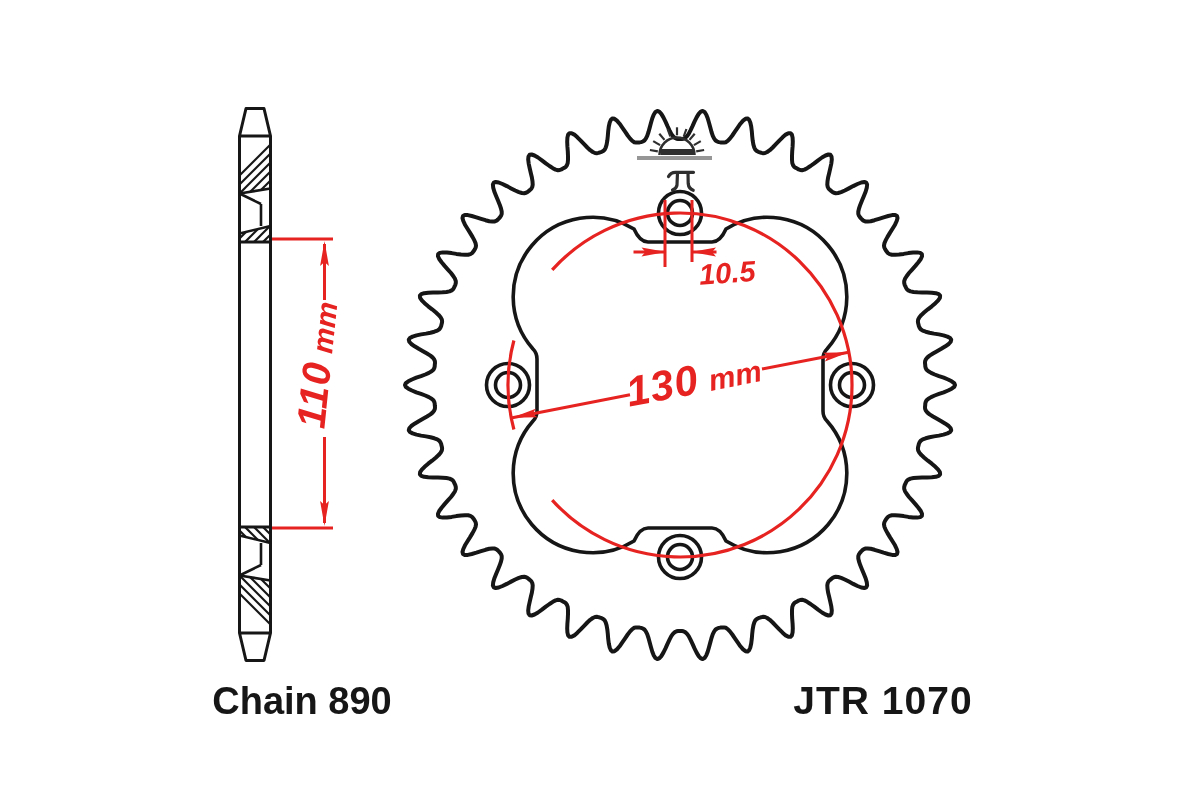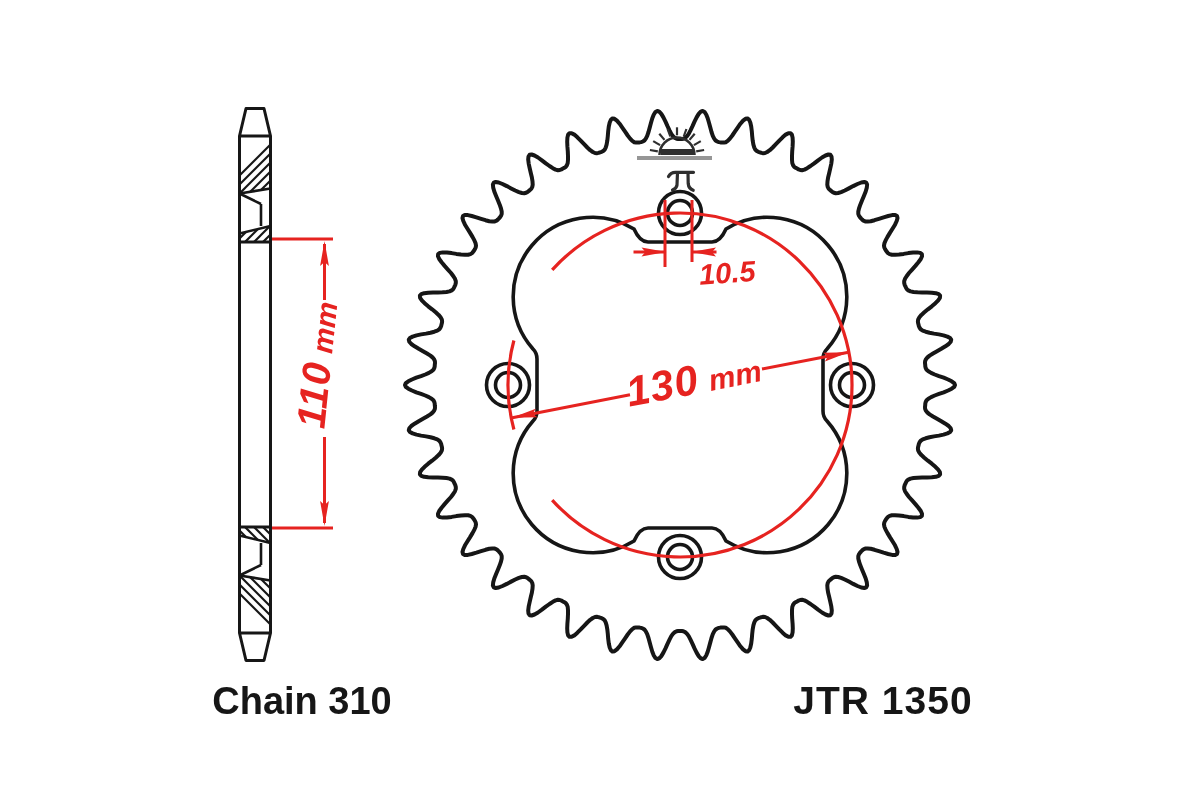--- a/index.html
+++ b/index.html
@@ -173,16 +173,16 @@
   </div>
 
   <div class="dim-label dim130 red-text" style="color: rgb(230, 35, 32);">
     <span class="vbig">130</span><span class="unit">mm</span>
   </div>
 
   <div class="dim-label dim105 red-text" style="color: rgb(230, 35, 32);">
     <span class="v28">10.5</span>
   </div>
 
-  <div class="black-label chain-label" style="color: rgb(22, 22, 22);">Chain 310</div>
+  <div class="black-label chain-label" style="color: rgb(22, 22, 22);">Chain 890</div>
 
-  <div class="black-label part-label" style="color: rgb(22, 22, 22);">JTR 1350</div>
+  <div class="black-label part-label" style="color: rgb(22, 22, 22);">JTR 1070</div>
 </div>
 
 </body></html>

